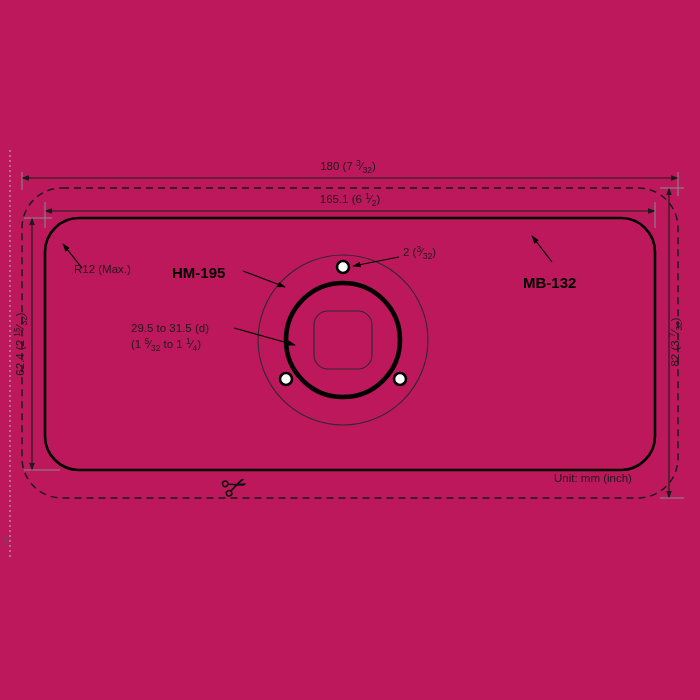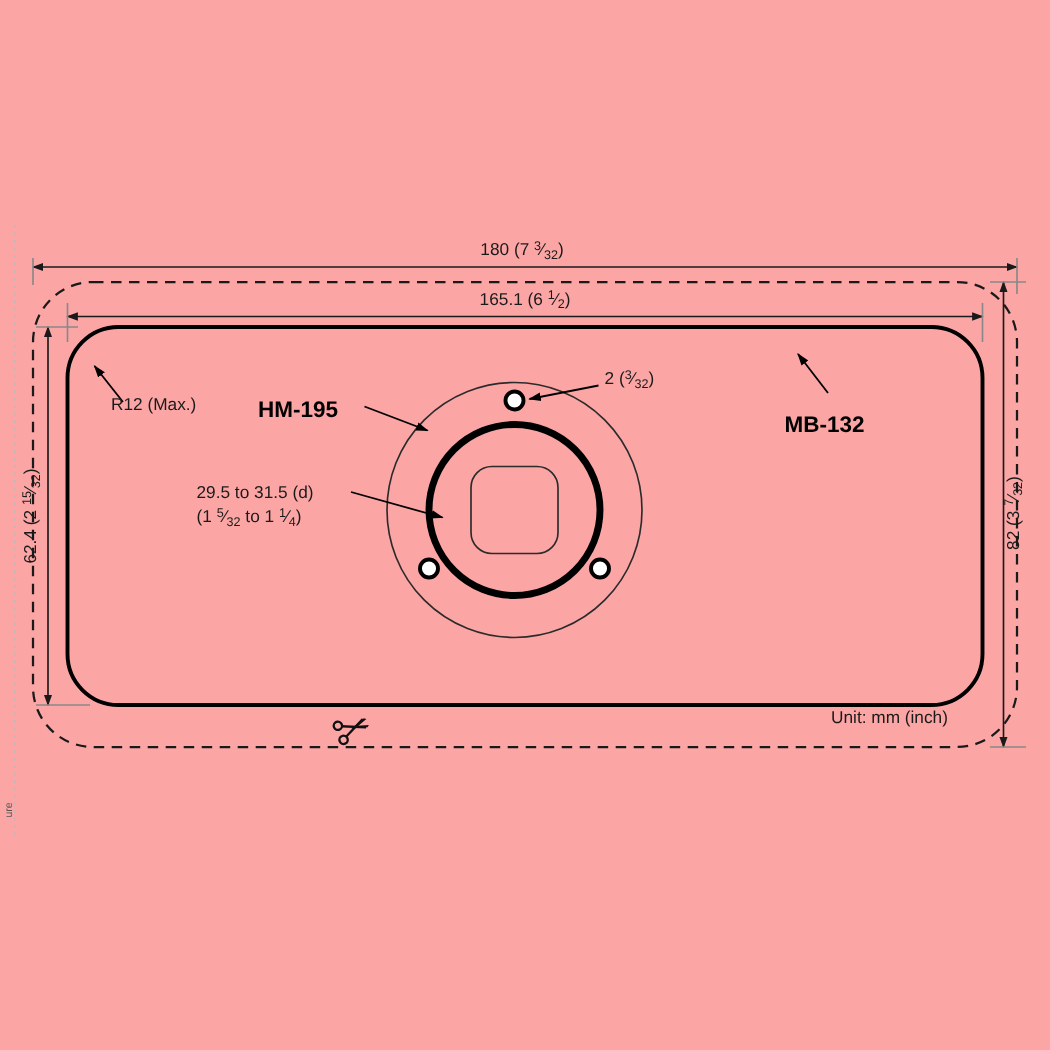--- a/index.html
+++ b/index.html
@@ -8,21 +8,21 @@
     padding: 0;
     background: #ffffff;
   }
   body {
     font-family: "Liberation Sans", sans-serif;
   }
   #stage {
     position: relative;
     width: 700px;
     height: 700px;
-    background: #fca5a5;
+    background: #be185d;
     overflow: hidden;
   }
   #stage svg {
     position: absolute;
     left: 0;
     top: 0;
   }
   .dim-text {
     font-family: "Liberation Sans", sans-serif;
     font-size: 11.5px;

